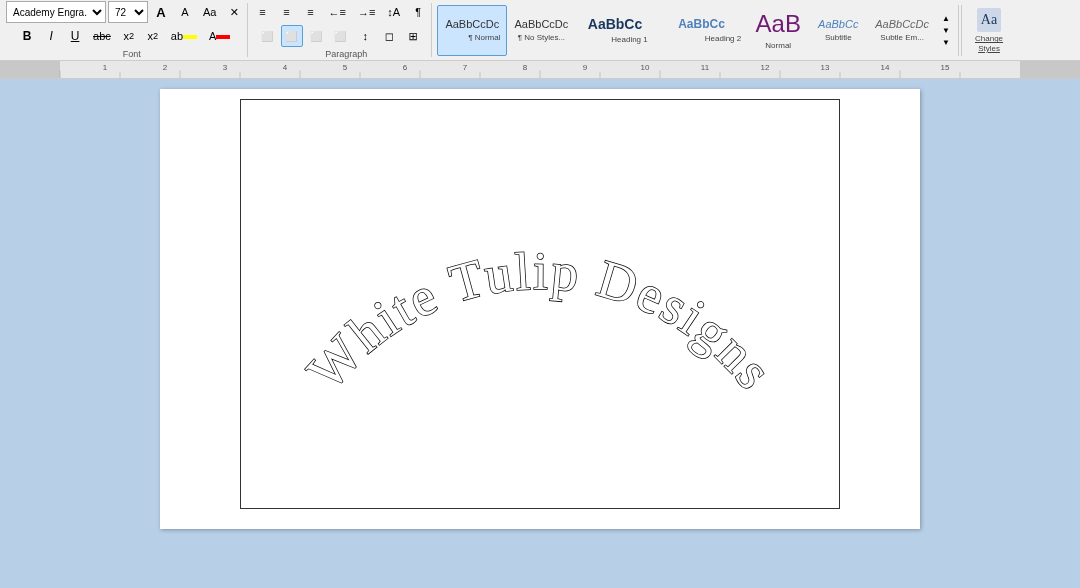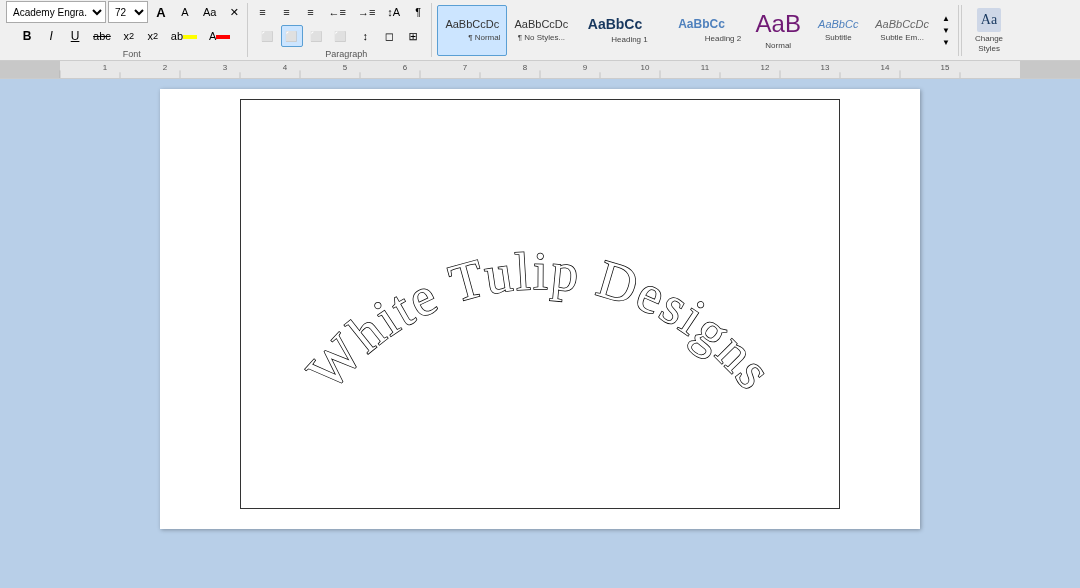--- a/index.html
+++ b/index.html
@@ -334,21 +334,21 @@
           <button class="gallery-arrow">▼</button>
         </div>
       </div>
     </div>
 
     <div style="display:flex;flex-direction:column;align-items:center;justify-content:center;padding:4px 6px;cursor:pointer;width:52px;height:56px;">
       <svg width="28" height="28" viewBox="0 0 28 28">
         <rect x="2" y="2" width="24" height="24" rx="2" fill="#4472c4" opacity="0.2"></rect>
         <text x="14" y="18" text-anchor="middle" font-size="14" font-family="serif" fill="#17375e">Aa</text>
       </svg>
-      <div style="font-size:8px;color:#444;text-align:center;line-height:1.2;">Change
+      <div style="font-size:8px;color:#444;text-align:center;line-height:1.2;text-decoration:underline;">Change
 Styles</div>
     </div>
   </div>
 
   <div class="ruler">
     <svg class="ruler-content" viewBox="0 0 1080 18" preserveAspectRatio="none">
       <rect width="1080" height="18" fill="#e8e8e8"></rect>
       <rect x="0" y="0" width="60" height="18" fill="#c8c8c8"></rect>
       <rect x="1020" y="0" width="60" height="18" fill="#c8c8c8"></rect>
 

